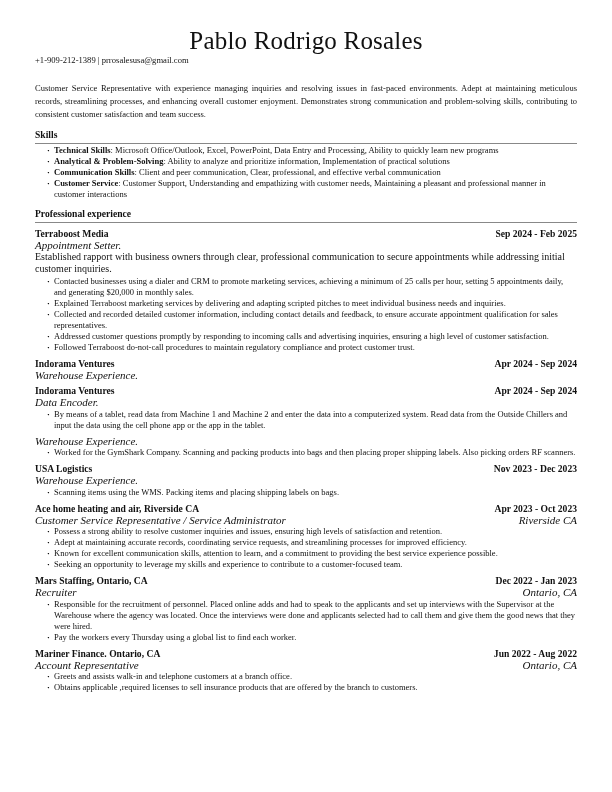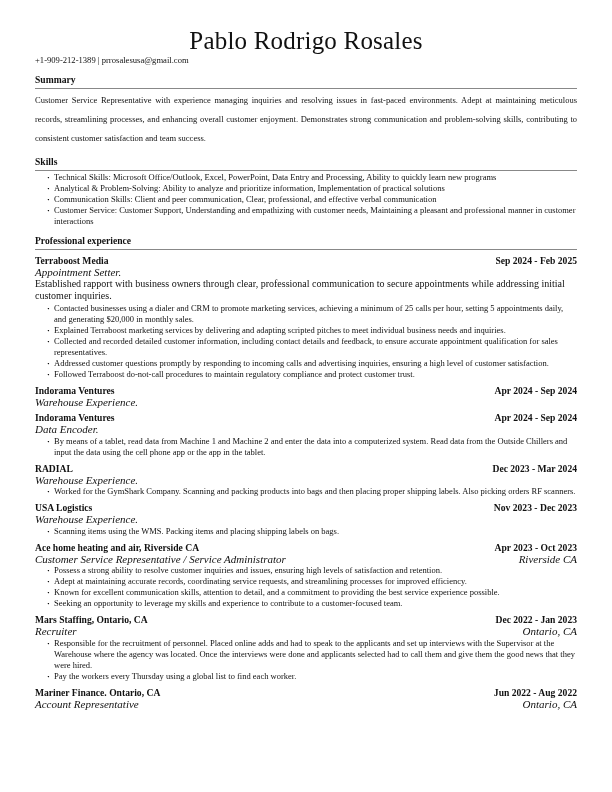--- a/index.html
+++ b/index.html
@@ -2,38 +2,37 @@
 <html><head>
 <meta charset="utf-8">
 <style>
   html, body { margin:0; padding:0; background:#fff; }
   body { width:612px; height:792px; position:relative; overflow:hidden;
          font-family:"Liberation Serif", "DejaVu Serif", serif; color:#111; }
   .page { position:absolute; left:35px; top:26px; width:542px; }
   .name { text-align:center; font-size:25px; line-height:29px; margin:0; font-weight:normal; letter-spacing:0.2px; }
   .contact { text-align:left; font-size:8.6px; line-height:11px; margin-top:0px; }
   .section-title { font-weight:bold; font-size:9.6px; margin-top:8px; padding-bottom:2px; border-bottom:1px solid #888; line-height:12px; }
-  .para { font-size:8.5px; line-height:19px; margin-top:2px; text-align:justify; }
+  .para { font-size:8.5px; line-height:13px; margin-top:16px; text-align:justify; }
   ul { margin:1px 0 0 0; padding:0 0 0 12px; list-style:none; }
   li { font-size:8.5px; line-height:11px; position:relative; padding-left:7px; }
   li::before { content:"·"; position:absolute; left:0; top:0; font-weight:bold; }
   .job { margin-top:5px; }
   .job-head { display:flex; justify-content:space-between; font-weight:bold; font-size:9.6px; line-height:12px; }
   .job-sub { display:flex; justify-content:space-between; font-style:italic; font-size:11px; line-height:10.5px; }
   .job-desc { font-size:10px; line-height:12px; margin-top:0; }
-  b { font-weight:normal;text-align:center; }
+  b { font-weight:bold;text-align:center; }
 </style>
 </head>
 <body>
 
 <div class="page">
   <h1 class="name">Pablo Rodrigo Rosales</h1>
   <div class="contact">+1-909-212-1389 | prrosalesusa@gmail.com</div>
 
-  <div class="section-title">Summary</div>
   <div class="para">Customer Service Representative with experience managing inquiries and resolving issues in fast-paced environments. Adept at maintaining meticulous records, streamlining processes, and enhancing overall customer enjoyment. Demonstrates strong communication and problem-solving skills, contributing to consistent customer satisfaction and team success.</div>
 
   <div class="section-title">Skills</div>
   <ul>
     <li><b>Technical Skills</b><span>: Microsoft Office/Outlook, Excel, PowerPoint, Data Entry and Processing, Ability to quickly learn new programs</span></li>
     <li><b>Analytical &amp; Problem-Solving</b><span>: Ability to analyze and prioritize information, Implementation of practical solutions</span></li>
     <li><b>Communication Skills</b><span>: Client and peer communication, Clear, professional, and effective verbal communication</span></li>
     <li><b>Customer Service</b><span>: Customer Support, Understanding and empathizing with customer needs, Maintaining a pleasant and professional manner in customer interactions</span></li>
   </ul>
 
@@ -74,24 +73,20 @@
         </div>
         <div class="job-sub">
           <span>Data Encoder.</span>
           <span></span>
         </div>
         <ul>
           <li>By means of a tablet, read data from Machine 1 and Machine 2 and enter the data into a computerized system. Read data from the Outside Chillers and input the data using the cell phone app or the app in the tablet.</li>
         </ul>
       </div>
       <div class="job">
-        <div class="job-head">
-          <span>RADIAL</span>
-          <span>Dec 2023 - Mar 2024</span>
-        </div>
         <div class="job-sub">
           <span>Warehouse Experience.</span>
           <span></span>
         </div>
         <ul>
           <li>Worked for the GymShark Company. Scanning and packing products into bags and then placing proper shipping labels. Also picking orders RF scanners.</li>
         </ul>
       </div>
       <div class="job">
         <div class="job-head">
@@ -111,21 +106,21 @@
           <span>Ace home heating and air, Riverside CA</span>
           <span>Apr 2023 - Oct 2023</span>
         </div>
         <div class="job-sub">
           <span>Customer Service Representative / Service Administrator</span>
           <span>Riverside CA</span>
         </div>
         <ul>
           <li>Possess a strong ability to resolve customer inquiries and issues, ensuring high levels of satisfaction and retention.</li>
           <li>Adept at maintaining accurate records, coordinating service requests, and streamlining processes for improved efficiency.</li>
-          <li>Known for excellent communication skills, attention to detail, and a commitment to providing the best service experience possible.</li>
+          <li>Known for excellent communication skills, attention to learn, and a commitment to providing the best service experience possible.</li>
           <li>Seeking an opportunity to leverage my skills and experience to contribute to a customer-focused team.</li>
         </ul>
       </div>
       <div class="job">
         <div class="job-head">
           <span>Mars Staffing, Ontario, CA</span>
           <span>Dec 2022 - Jan 2023</span>
         </div>
         <div class="job-sub">
           <span>Recruiter</span>
@@ -138,15 +133,19 @@
       </div>
       <div class="job">
         <div class="job-head">
           <span>Mariner Finance. Ontario, CA</span>
           <span>Jun 2022 - Aug 2022</span>
         </div>
         <div class="job-sub">
           <span>Account Representative</span>
           <span>Ontario, CA</span>
         </div>
+        <ul>
+          <li>Greets and assists walk-in and telephone customers at a branch office.</li>
+          <li>Obtains applicable ,required licenses to sell insurance products that are offered by the branch to customers.</li>
+        </ul>
       </div>
     </div>
 </div>
 
 </body></html>

